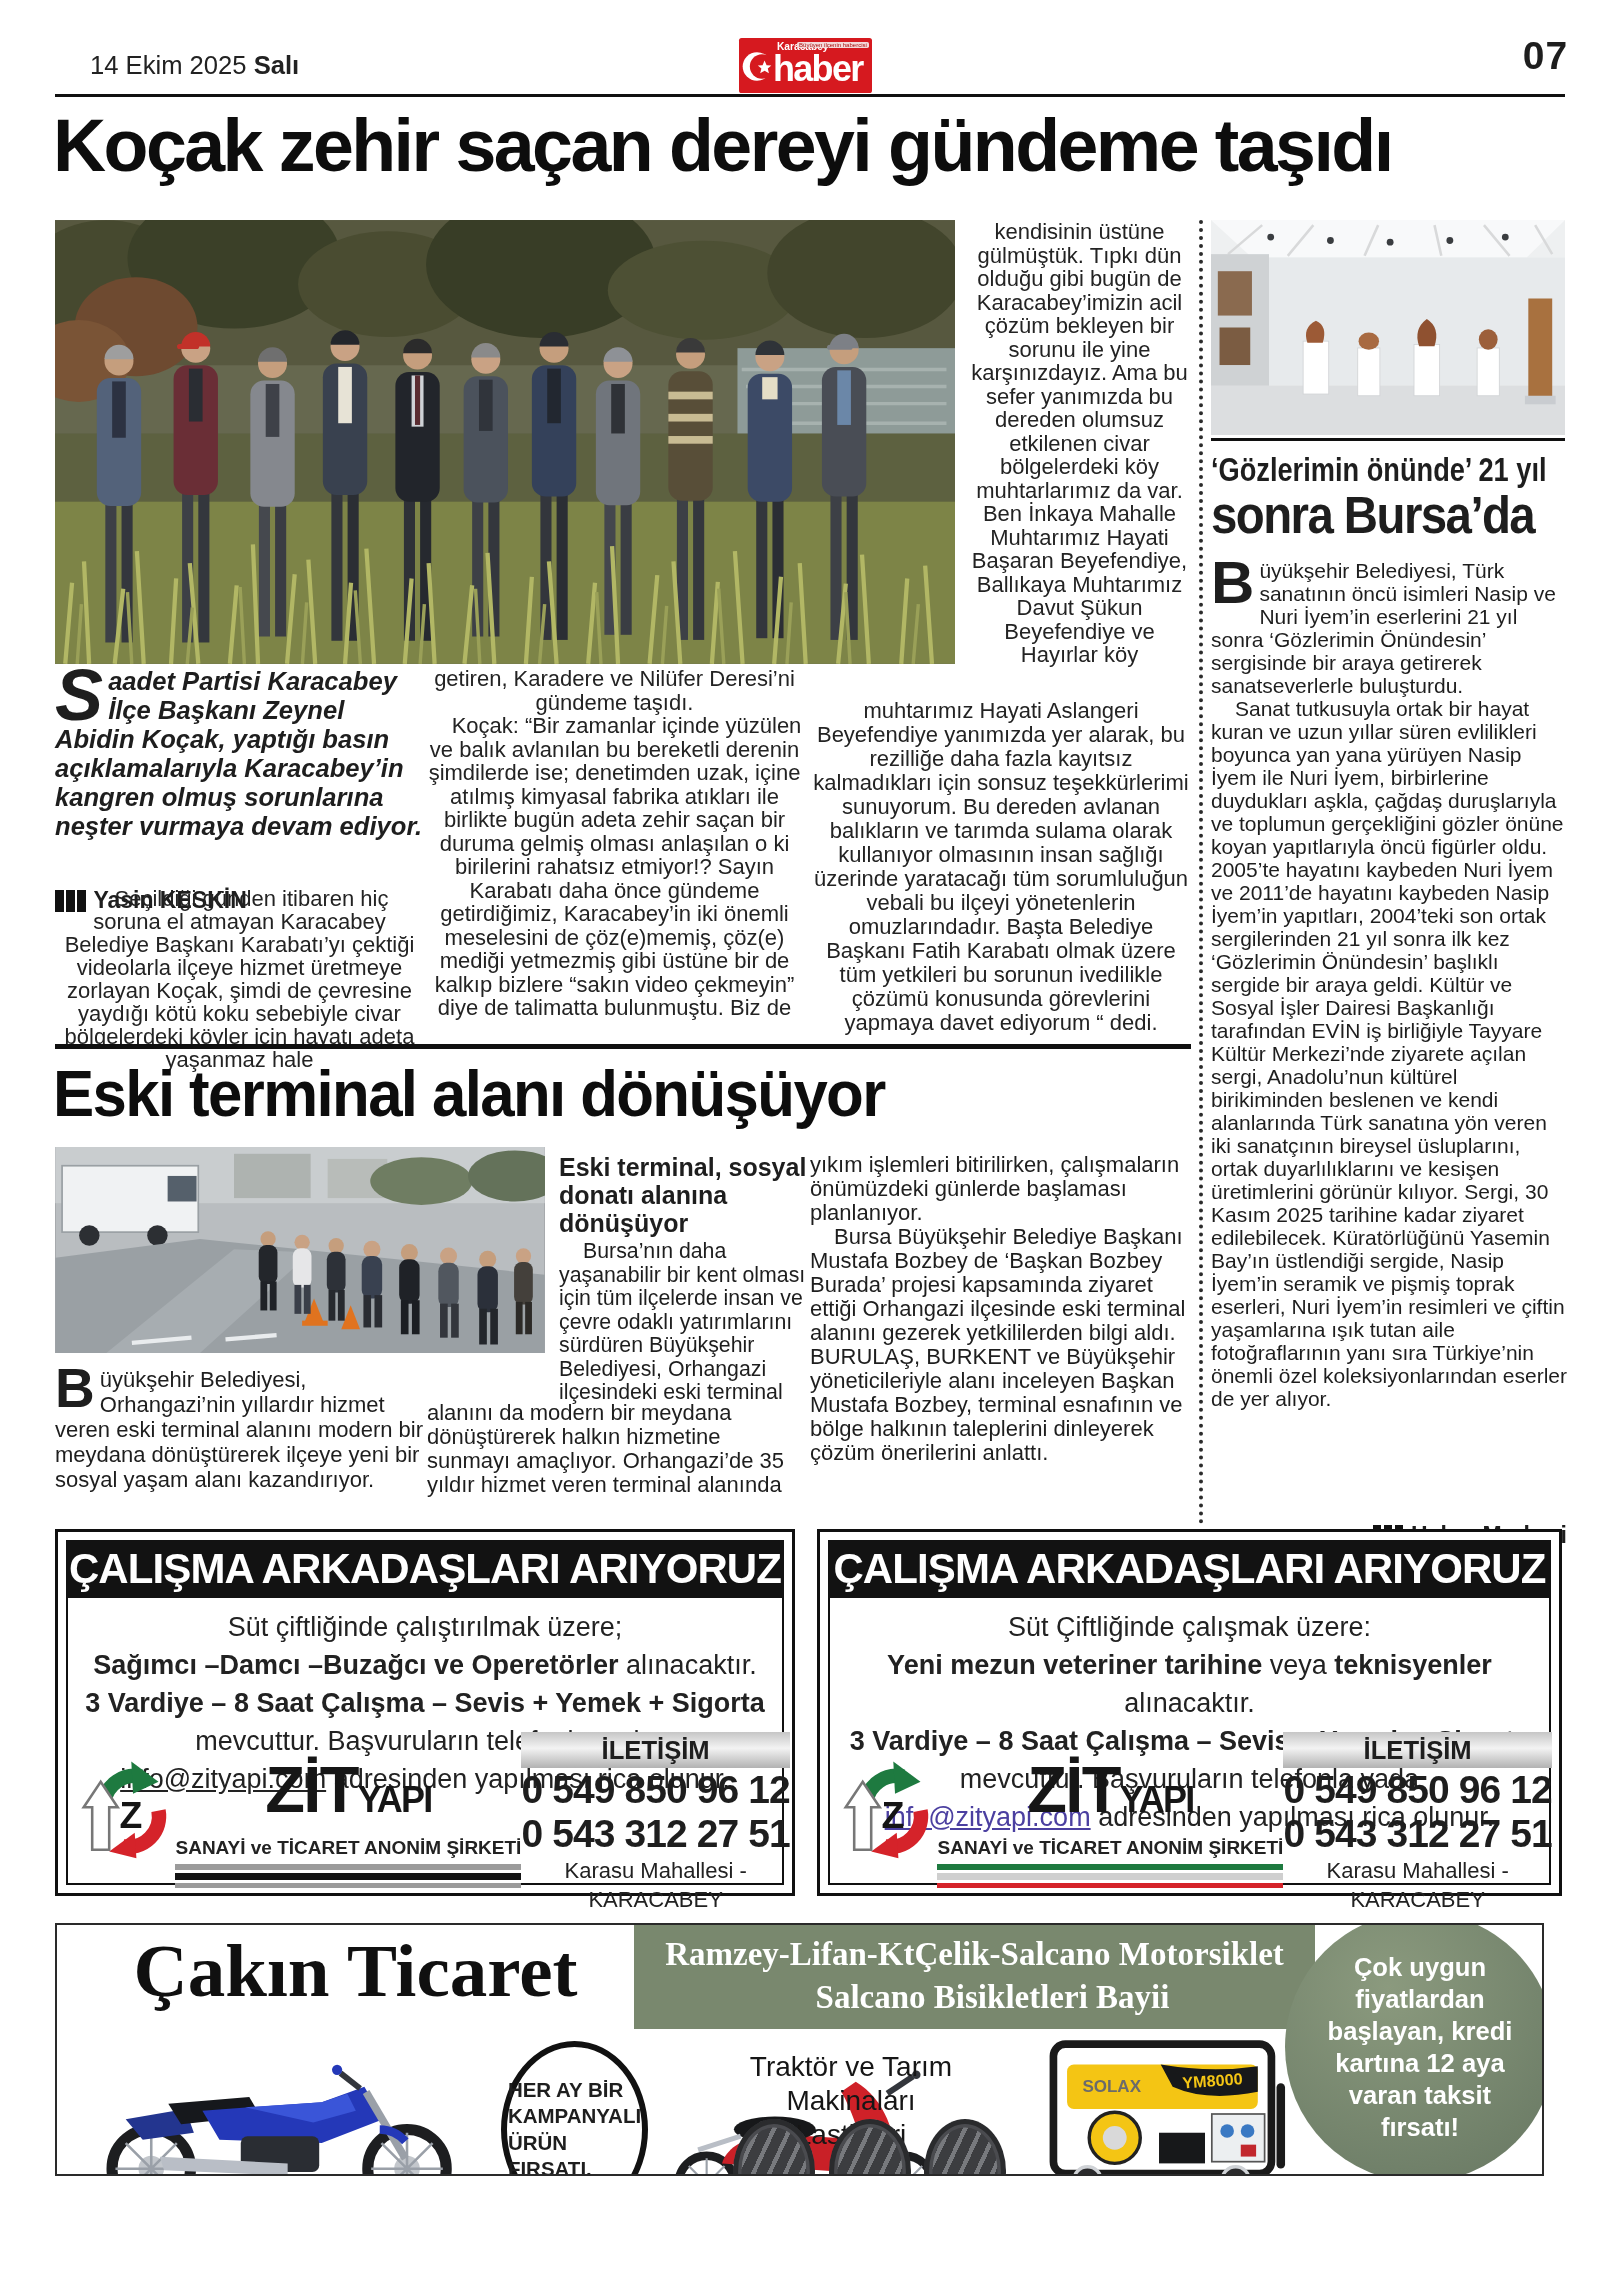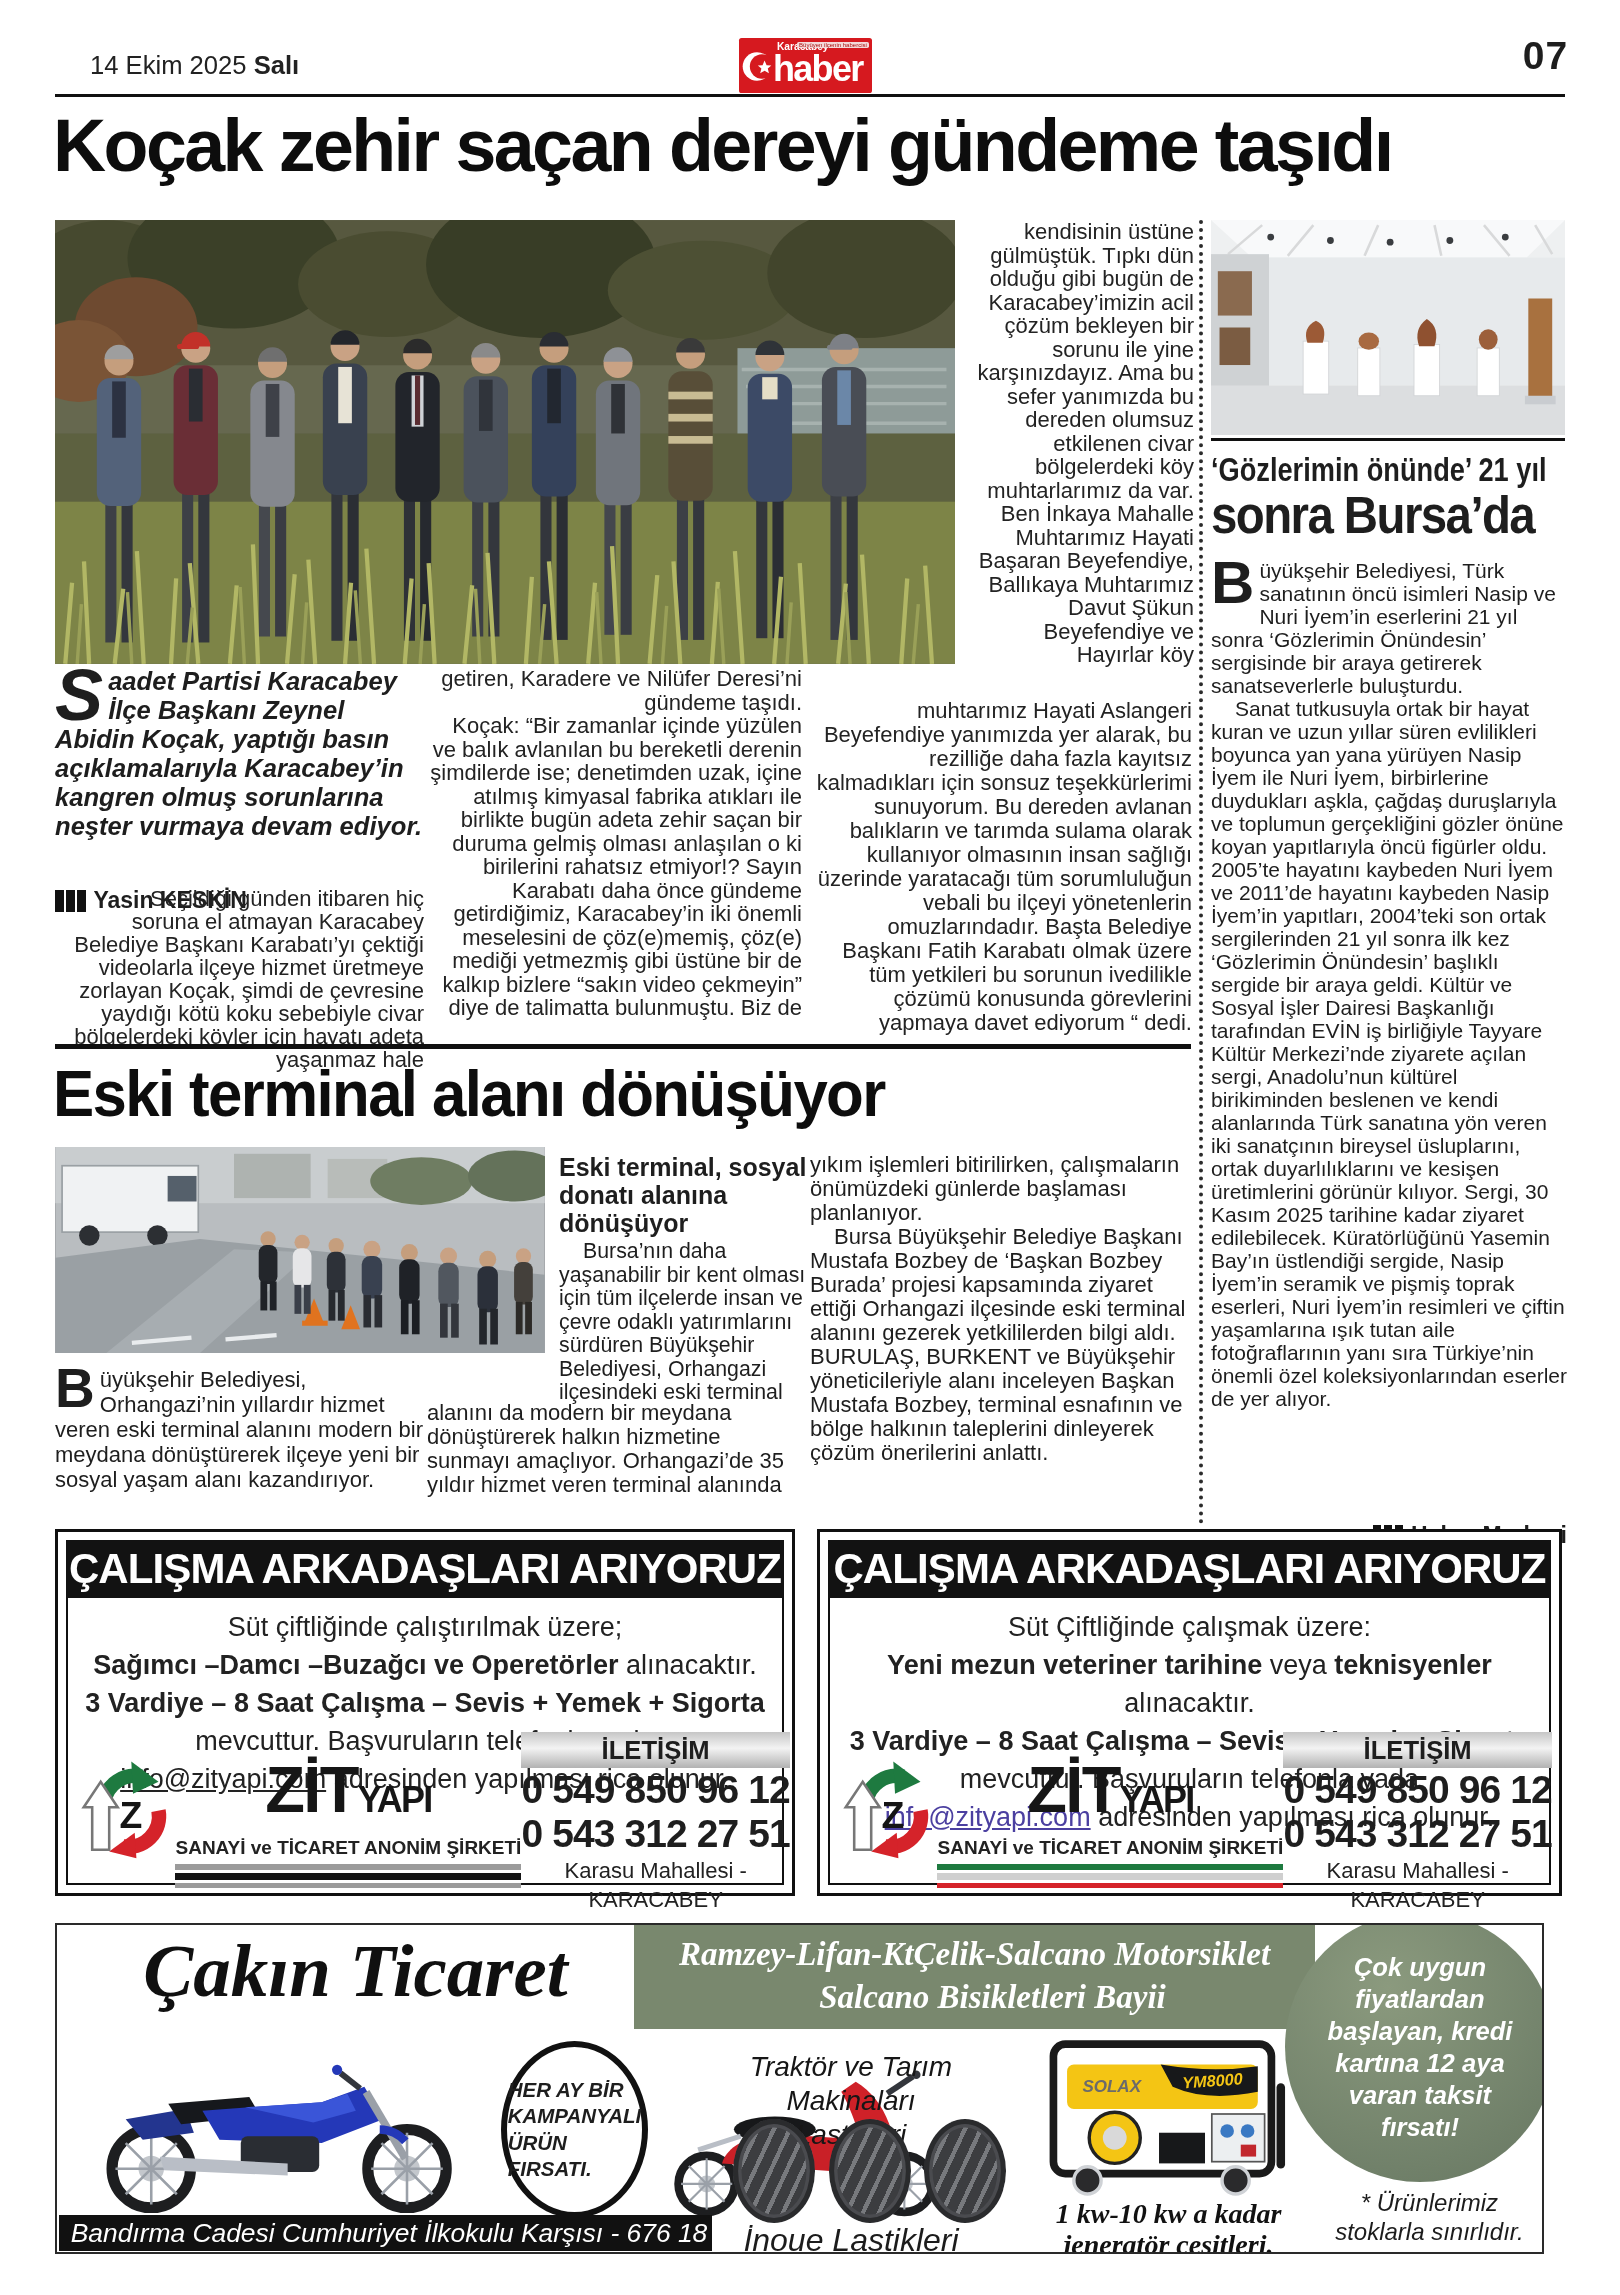--- a/index.html
+++ b/index.html
@@ -20,21 +20,21 @@
   .masthead svg { position:absolute; left:1.7px; top:8.5px; }
 
   
   .h-main { left:53px; top:102px; font-size:75px; font-weight:800; letter-spacing:-2.6px; white-space:nowrap;
             transform:scaleX(.98); transform-origin:0 50%; color:#0d0d0d; }
   .h-terminal { left:53px; top:1056px; font-size:65px; font-weight:800; letter-spacing:-1.7px; white-space:nowrap;
                 transform:scaleX(.95); transform-origin:0 50%; color:#0d0d0d; }
 
   
   .photo-frame { overflow:hidden; background:#777; }
-  .col { line-height:24px; font-size:22px; color:#232323; text-align:right; }
+  .col { line-height:24px; font-size:22px; color:#232323; text-align:center; }
   .intro { left:55px; top:667px; width:369px; font-size:25.6px; font-weight:700; font-style:italic; line-height:29px; }
   .dropcap { float:left; font-size:72px; line-height:56px; font-weight:800; padding-right:5.1px; }
   .byline { display:flex; align-items:center; gap:7.7px; font-weight:800; font-size:23px;margin-top:36px; }
   .bars { display:flex; gap:2.6px; }
   .bars i { display:block; width:8.5px; height:22px; background:#111; }
   .col1body { left:55px; top:887px; width:369px; font-size:22px; line-height:23px; }
   .col2 { left:427px; top:667px; width:375px; font-size:22px; line-height:23.5px; }
   .indent { text-indent:24px; }
   .col3 { left:965px; top:220px; width:229px; font-size:22px; line-height:23.5px; }
   .col4 { left:810px; top:699px; width:382px; font-size:22px; line-height:24px; }
@@ -81,21 +81,21 @@
   .stripes i { display:block; height:5.1px; margin-top:3.4px; }
   .stripes.gray i:nth-child(1){background:#9b9b9b;} .stripes.gray i:nth-child(2){background:#141414;height:6.8px;} .stripes.gray i:nth-child(3){background:#9b9b9b;}
   .stripes.flag i:nth-child(1){background:#1e7a40;} .stripes.flag i:nth-child(2){background:#cfcfcf;height:6.8px;} .stripes.flag i:nth-child(3){background:#d5232a;}
   .contact { margin-left:auto; width:322px; text-align:center; }
   .contact-title { height:36px; background:linear-gradient(#c6c6c6,#f3f3f3 45%,#b2b2b2); font-size:25.6px; font-weight:800;
                    display:flex; align-items:center; justify-content:center; }
   .phone { font-size:39px; font-weight:800; line-height:44px; letter-spacing:-0.9px; white-space:nowrap; }
   .contact-addr { font-size:22px; line-height:29px; color:#222; }
 
   
-  .bottomad { left:55px; top:1923px; width:1489px; height:331px; border:2.6px solid #2a2a2a; background:#fff; overflow:hidden;font-style:italic; }
+  .bottomad { left:55px; top:1923px; width:1489px; height:253px; border:2.6px solid #2a2a2a; background:#fff; overflow:hidden; }
   .ba-title { position:absolute; left:17px; top:3.4px; width:563px; text-align:center; font-family:"Liberation Serif",serif;
               font-weight:700; font-size:75px; color:#101010; }
   .ba-sub { position:absolute; left:84px; top:89px; width:488px; height:32px; background:#111; color:#fff; font-size:25.6px;
             display:flex; align-items:center; justify-content:center; }
   .ba-oval { position:absolute; left:444px; top:116px; width:147px; height:177px; border:6px solid #111; border-radius:50%;
              background:#fff; display:flex; align-items:center; justify-content:center; 
              font-size:20.5px; font-weight:800; line-height:26.4px; padding:8.5px; }
   .ba-addr { position:absolute; left:1.7px; top:290px; width:653px; height:36px; background:#111; color:#fff; font-size:26.4px;
              display:flex; align-items:center; padding-left:12px; white-space:nowrap; }
   .ba-band { position:absolute; left:577px; top:0; width:681px; height:104px; background:#79886e; color:#fff;

